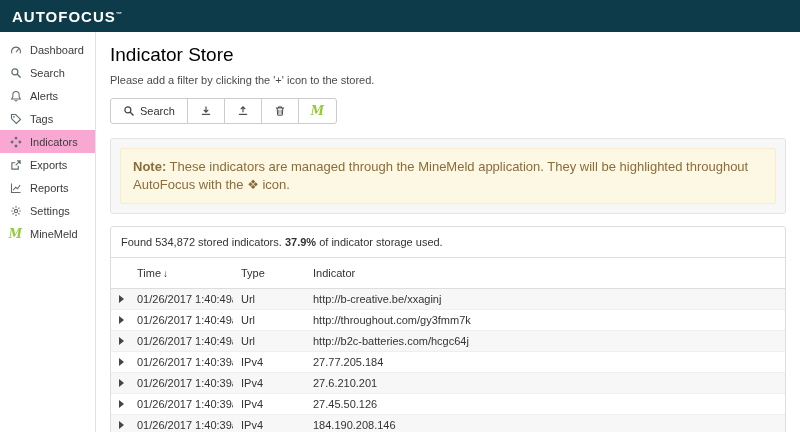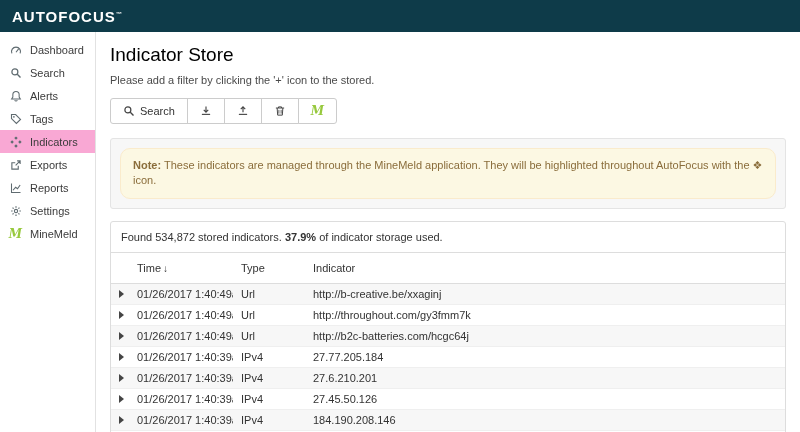--- a/index.html
+++ b/index.html
@@ -26,21 +26,21 @@
   .toolbar { margin-top:12px; display:flex; }
   .btn-group { display:flex; }
   .btn { border:1px solid #ccc; background:#fff; padding:4px 12px; font-size:11px; color:#333;
          display:inline-flex; align-items:center; gap:5px; cursor:pointer; margin-left:-1px;
          font-family:"Liberation Sans", sans-serif; height:26px; }
   .btn:first-child { border-radius:3px 0 0 3px; margin-left:0; }
   .btn:last-child { border-radius:0 3px 3px 0; }
   .btn .icon { display:inline-flex; color:#444; }
 
   .well { margin-top:14px; background:#f7f7f7; border:1px solid #e4e4e4; border-radius:3px; padding:9px; }
-  .note { background:#fcf8e3; border:1px solid #faebcc; border-radius:10px; color:#8a6d3b; font-size:11px; padding:9px 12px; line-height:1.4; }
+  .note { background:#fcf8e3; border:1px solid #faebcc; border-radius:2px; color:#8a6d3b; font-size:13px; padding:9px 12px; line-height:1.4; }
 
   .panel { margin-top:12px; border:1px solid #ddd; border-radius:3px 3px 0 0; background:#fff; height:236px; overflow:hidden; }
   .status { font-size:11px; padding:9px 10px; color:#333; }
 
   table { width:100%; border-collapse:collapse; font-size:11px; table-layout:fixed; }
   th { text-align:left; font-weight:normal; color:#333; padding:9px 8px; border-top:1px solid #ddd; border-bottom:1px solid #ddd; }
   th.caret-col, td.caret-col { width:18px; padding-right:0; }
   th.time-col { width:104px; }
   th.type-col { width:72px; }
   td { padding:4px 8px; color:#333; border-top:1px solid #efefef; white-space:nowrap; overflow:hidden; }

